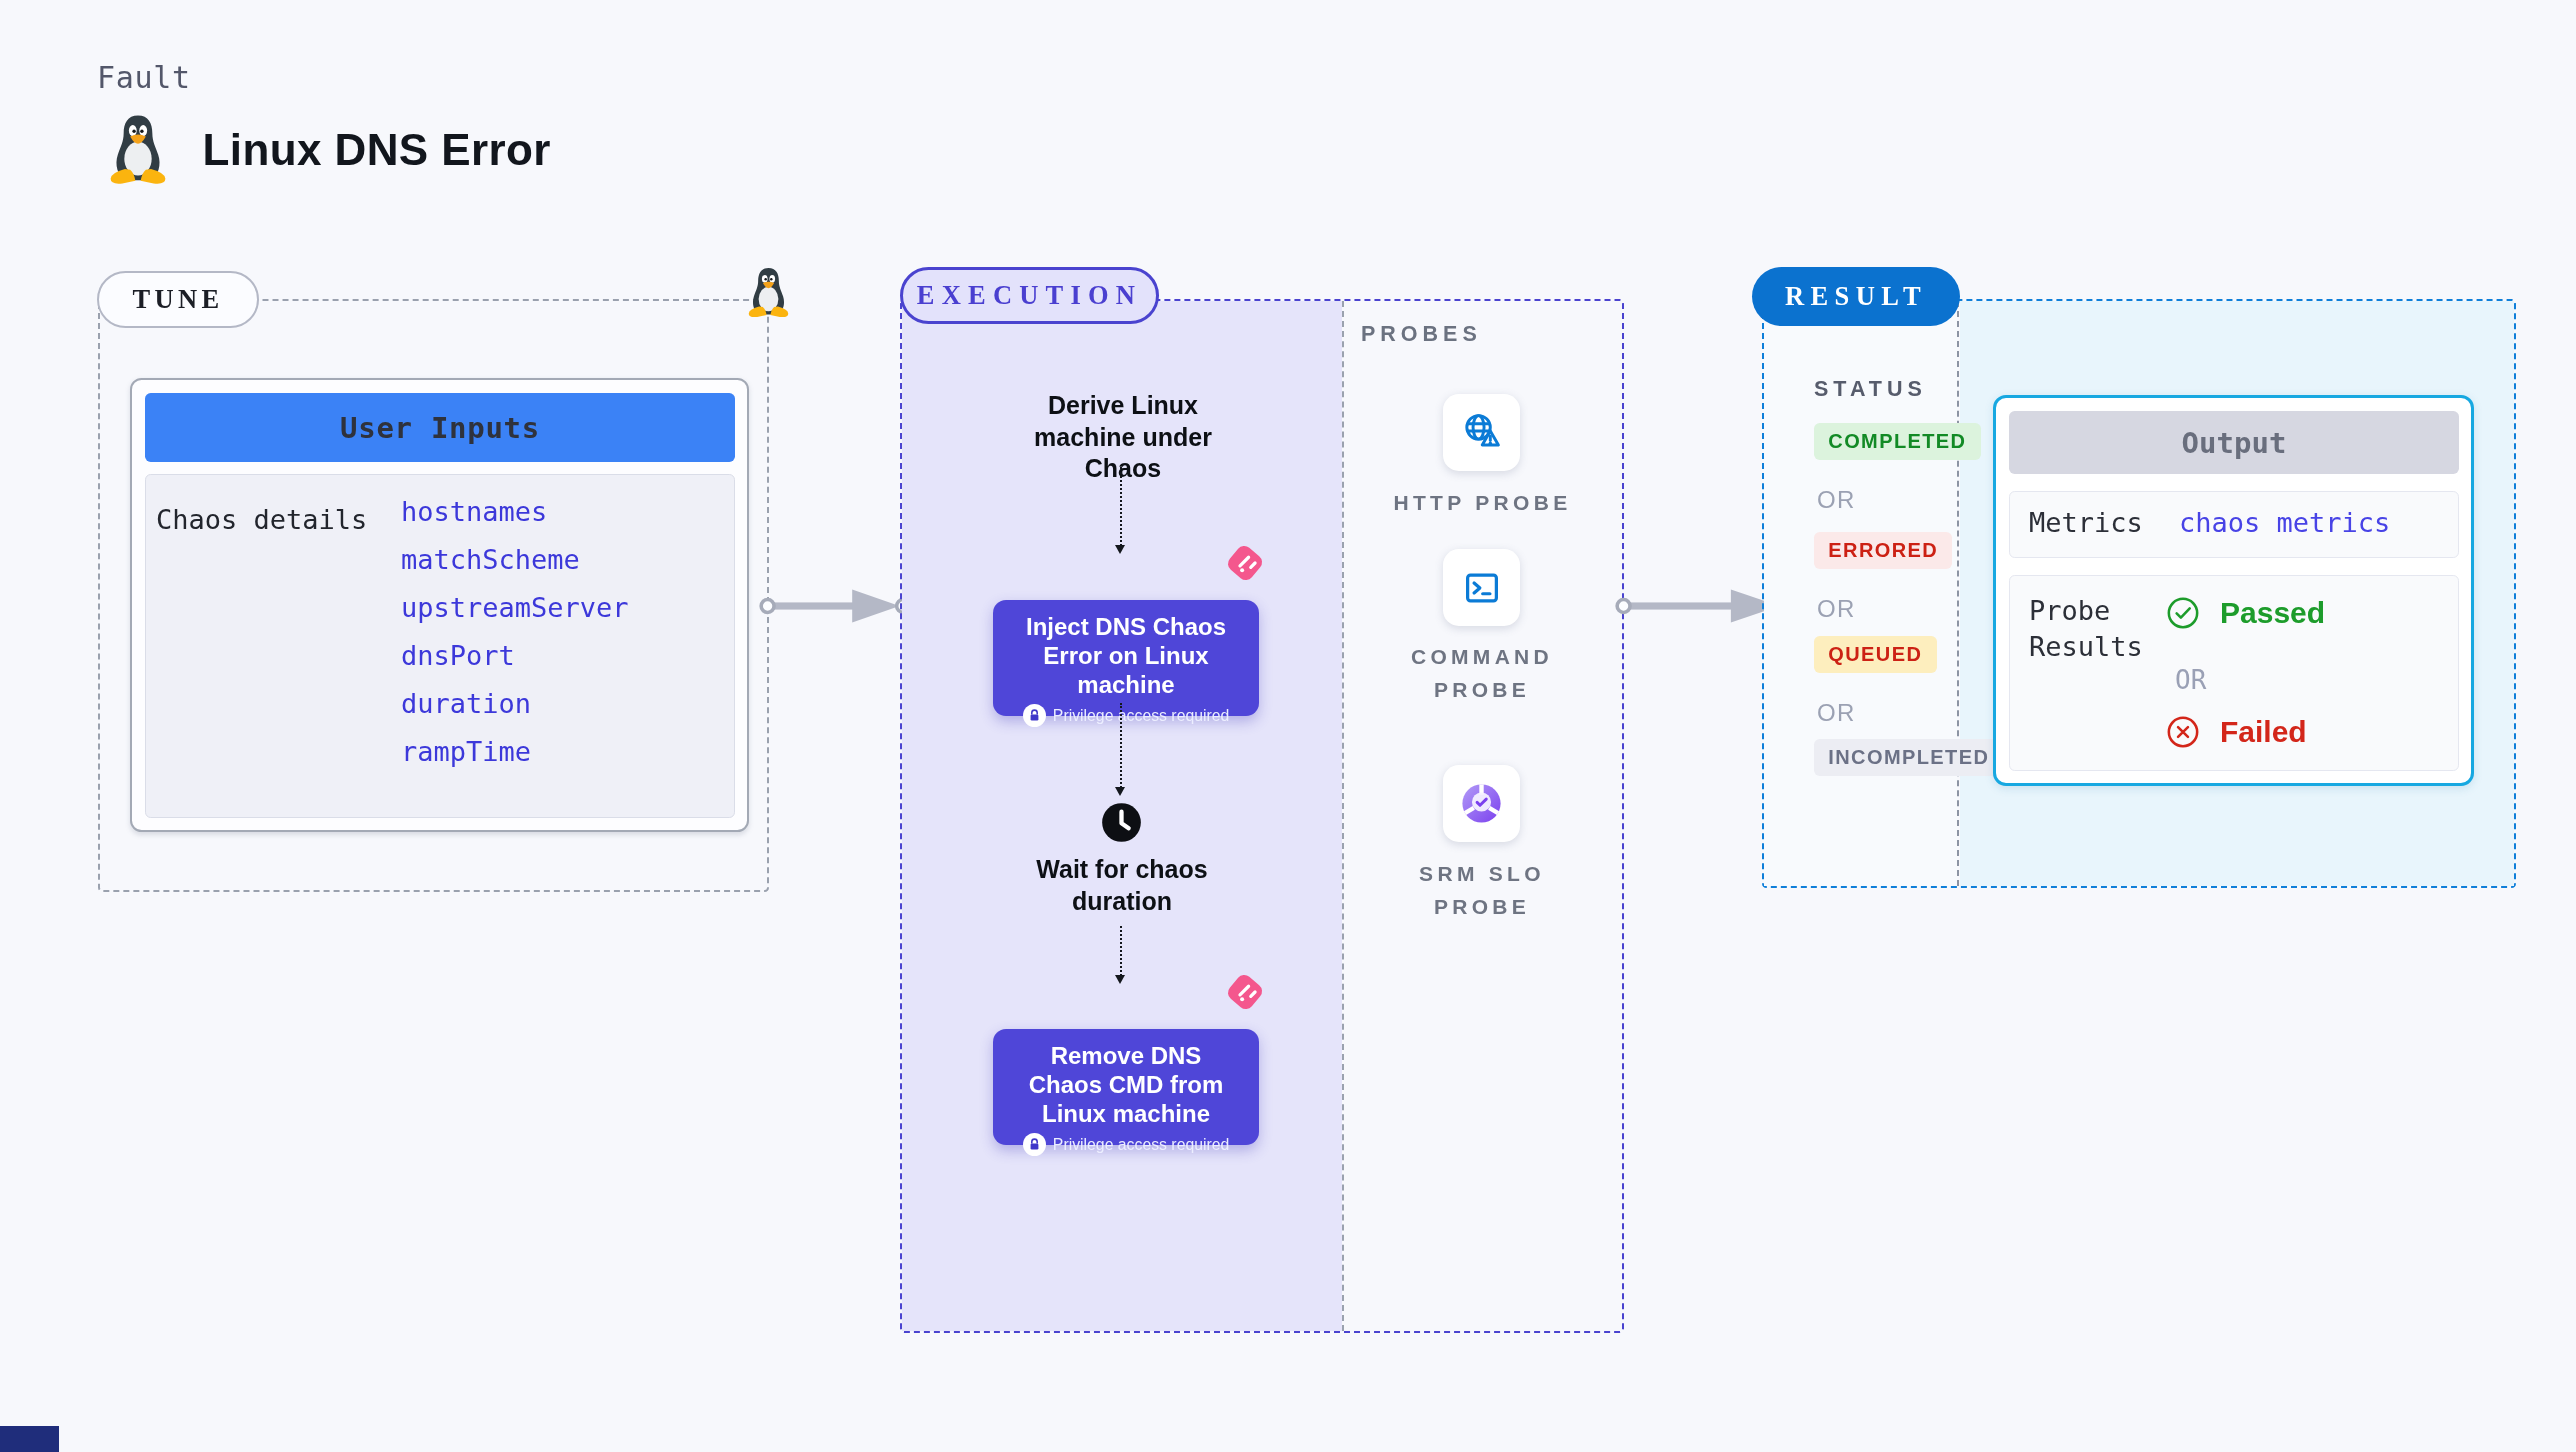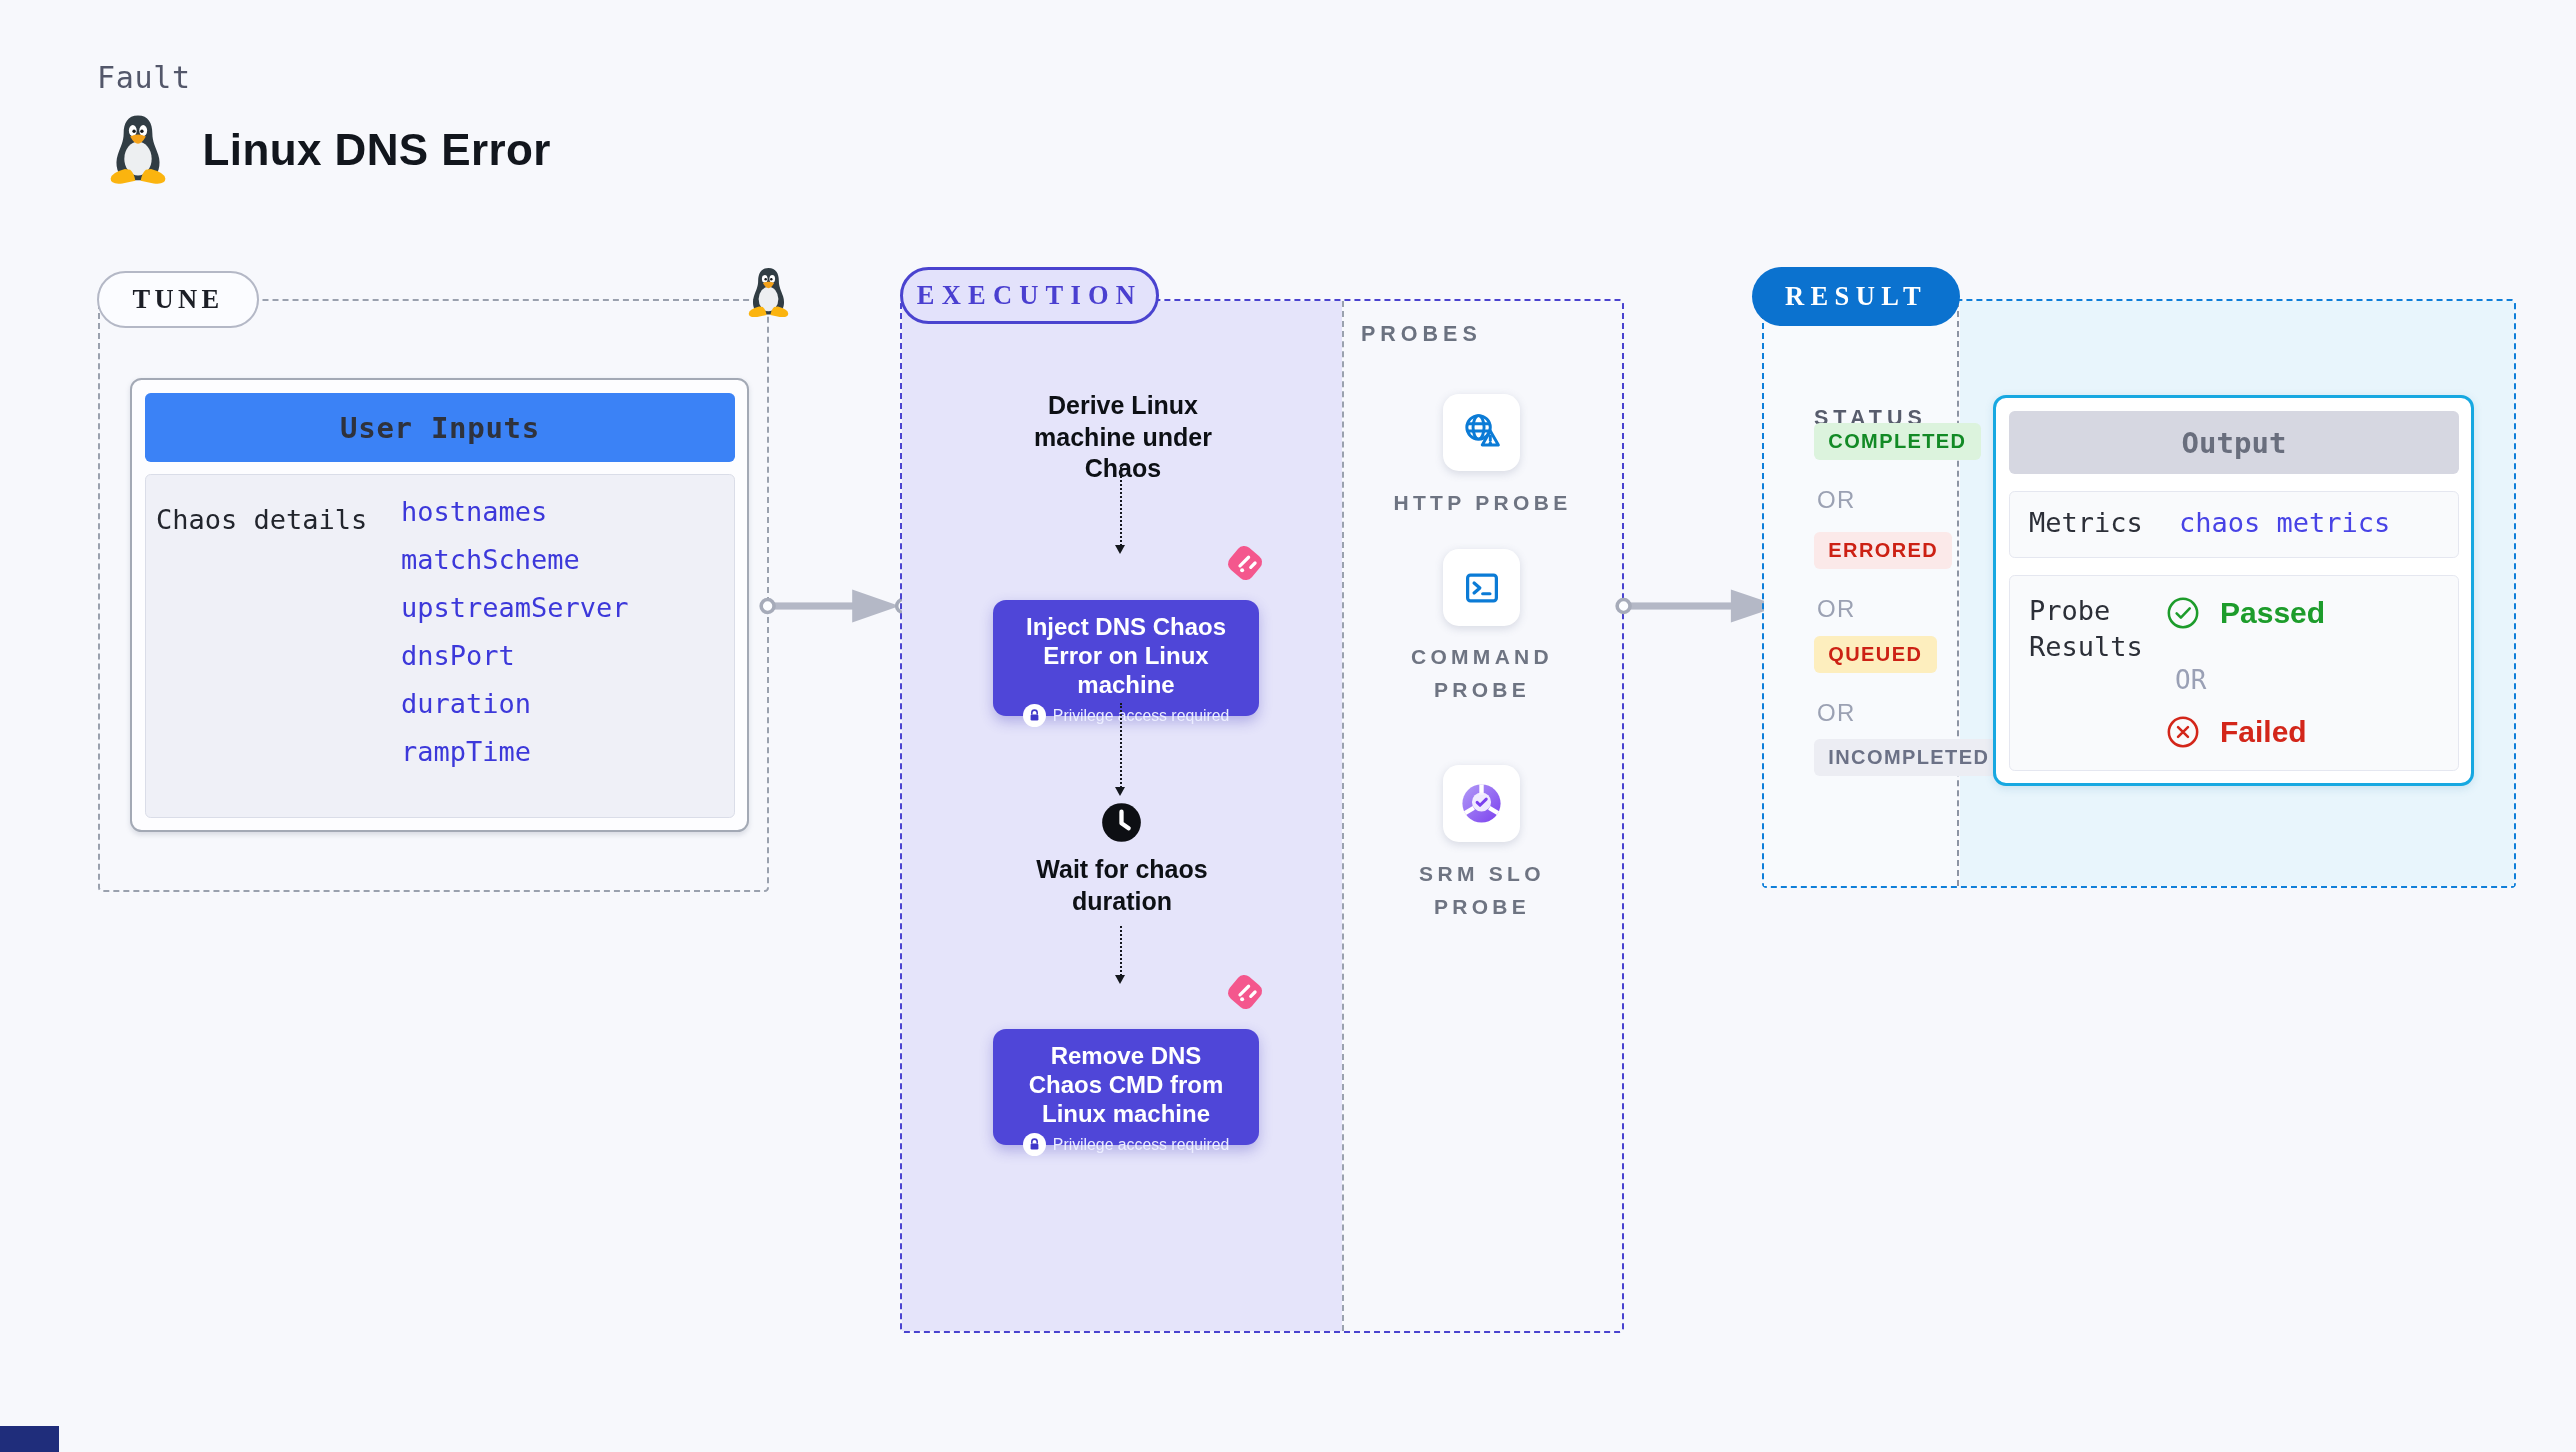--- a/index.html
+++ b/index.html
@@ -74,21 +74,21 @@
   .probe-label { text-align:center; font-size:21px; font-weight:700; letter-spacing:4.3px; color:#6e7482; line-height:33px; }
   #http-label { left:1375px; top:486px; width:215px; }
   #cmd-label  { left:1396px; top:640px; width:172px;text-align:center; }
   #srm-label  { left:1396px; top:857px; width:172px; }
 
   
   #arrow-1 { left:759px; top:585px; }
   #arrow-2 { left:1615px; top:585px; }
 
   
-  #status-label { left:1814px; top:377px; font-size:21.5px; font-weight:700; letter-spacing:5px; color:#575c6c;margin-top:29px; }
+  #status-label { left:1814px; top:377px; font-size:21.5px; font-weight:700; letter-spacing:5px; color:#575c6c; }
   .badge { display:inline-block; padding:7.2px 14.3px; border-radius:5.7px; font-size:20px; font-weight:700; letter-spacing:1.4px; }
   .badge.completed   { background:#dcf3dd; color:#128a25; }
   .badge.errored     { background:#fbe9e9; color:#cc2114; }
   .badge.queued      { background:#fdeebe; color:#cc2114; }
   .badge.incompleted { background:#ecedf3; color:#6b7186; }
   #badge-completed   { left:1814px; top:423px; }
   #badge-errored     { left:1814px; top:532px; }
   #badge-queued      { left:1814px; top:636px; }
   #badge-incompleted { left:1814px; top:739px; }
   .or-sep { font-size:24px; font-weight:500; color:#9ba1b3; letter-spacing:1.4px; }

